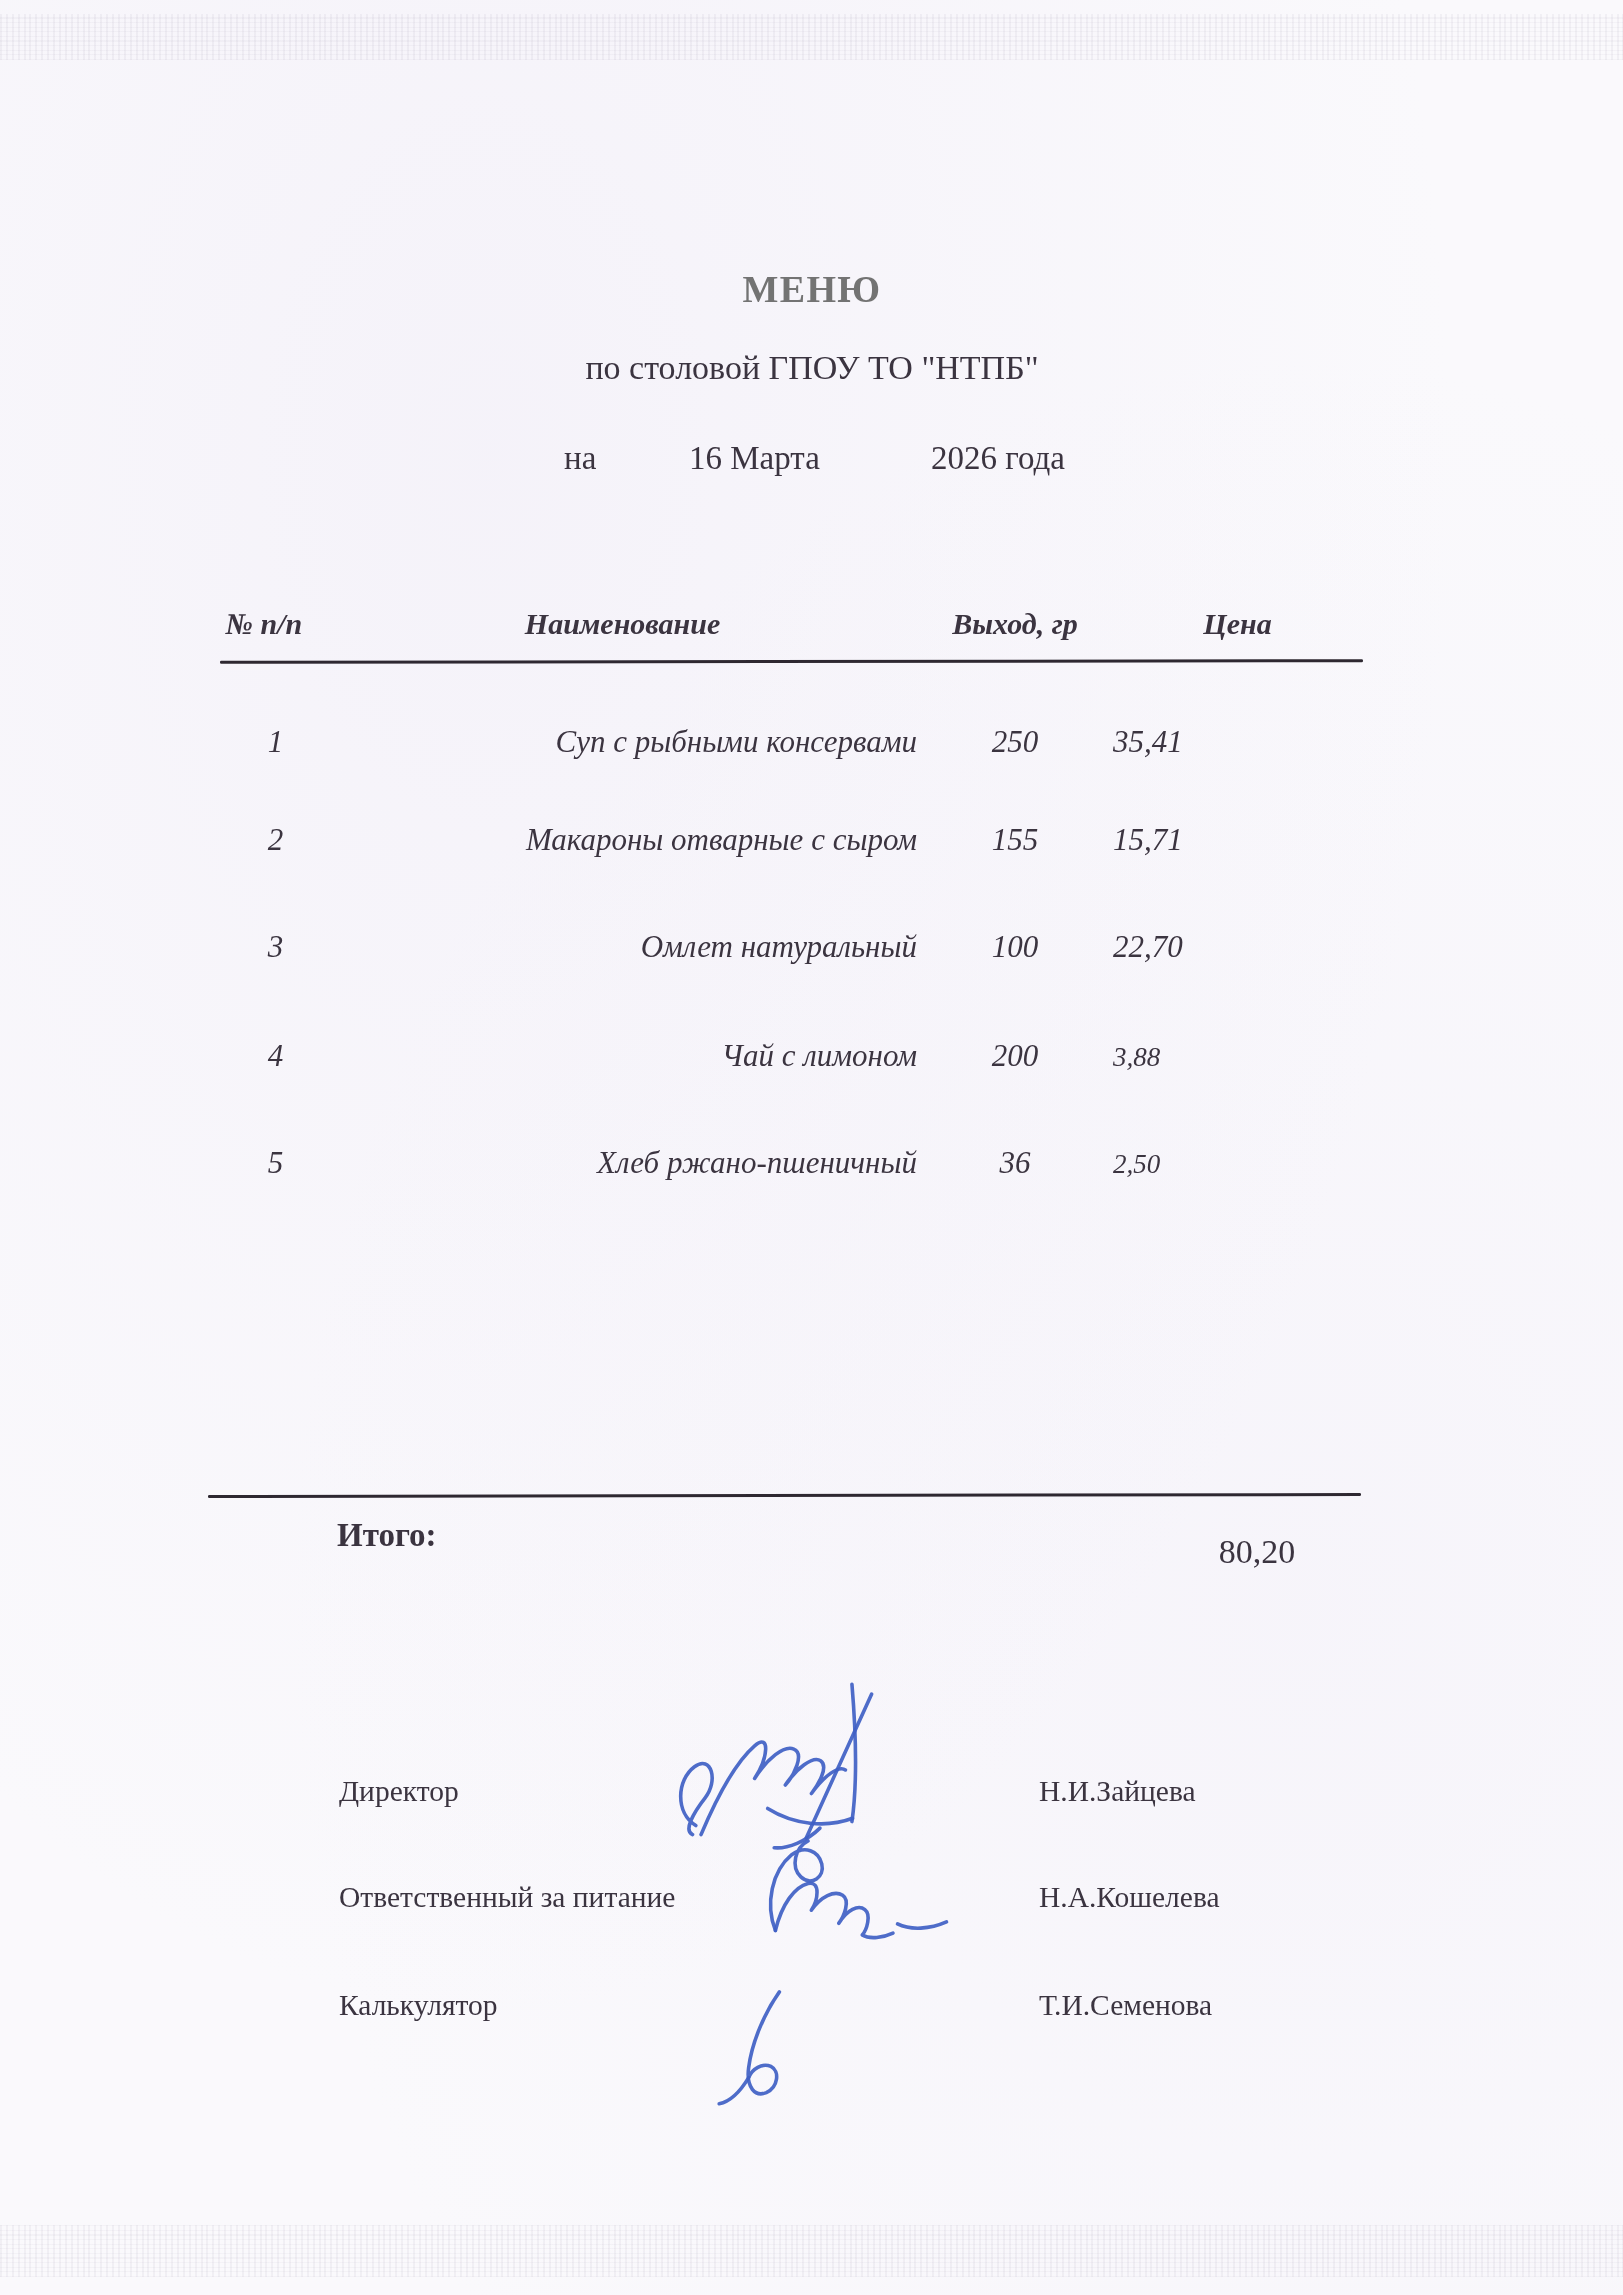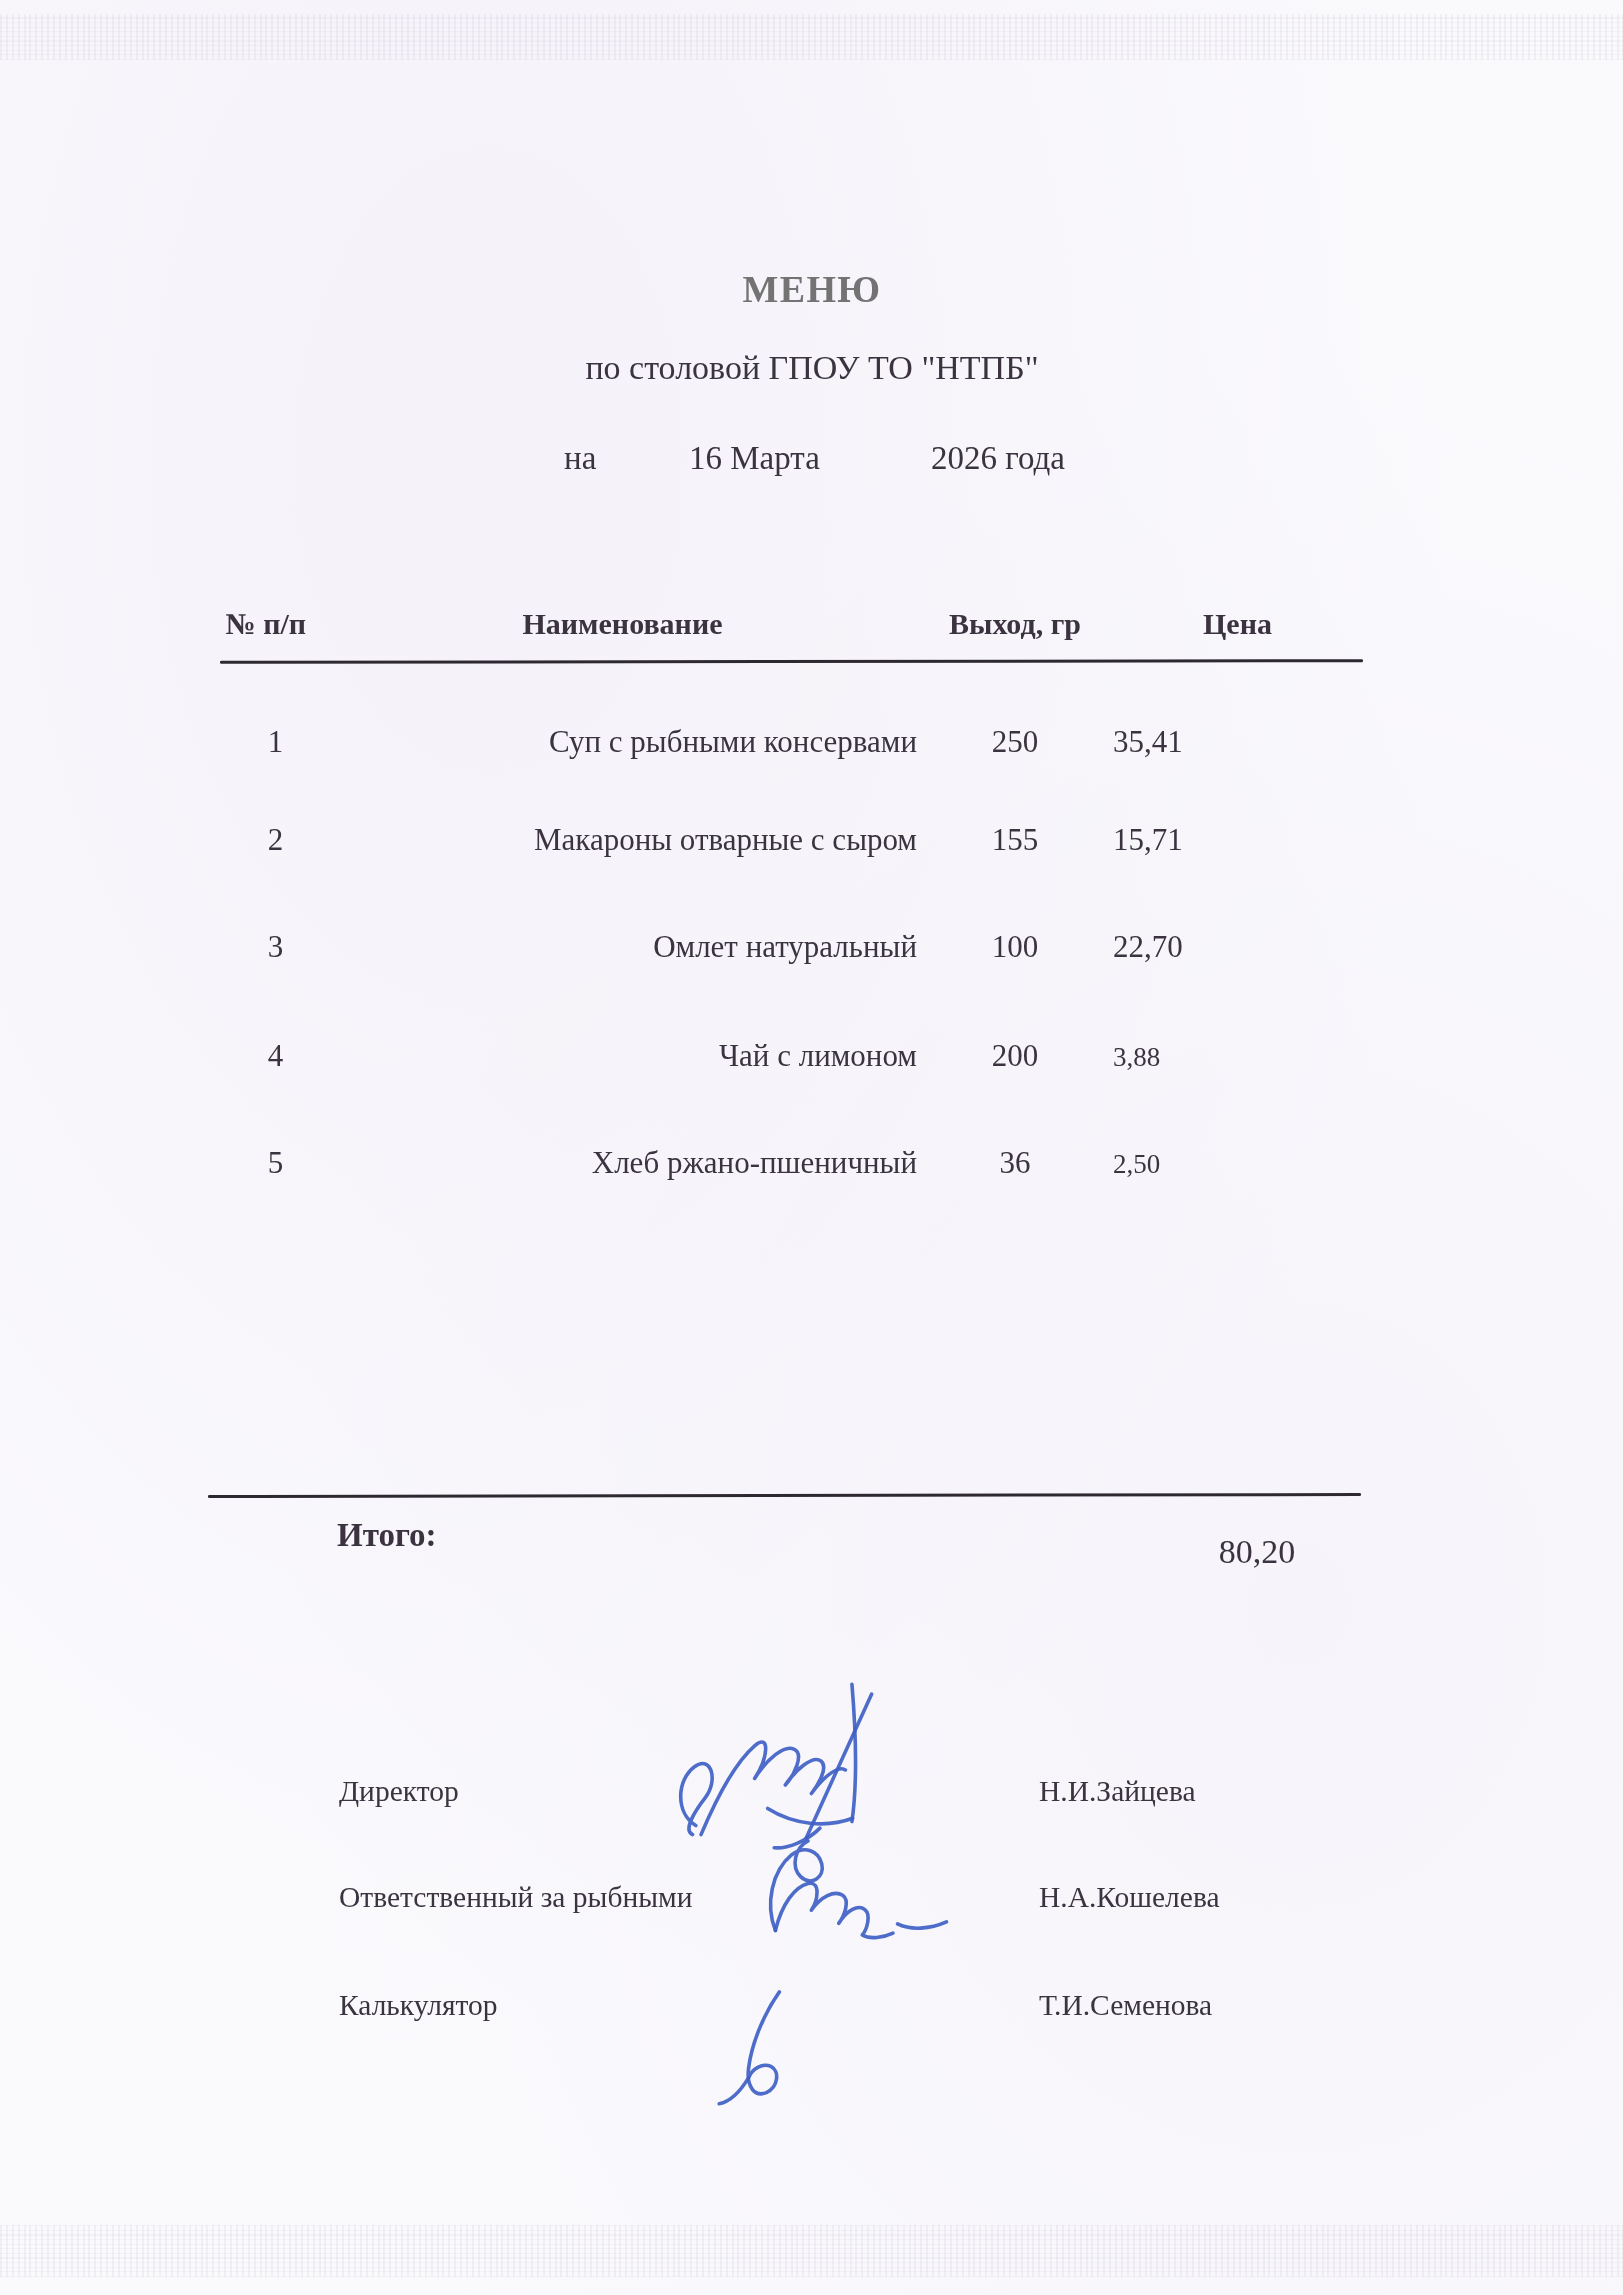--- a/index.html
+++ b/index.html
@@ -48,20 +48,21 @@
   }
   .dateline .d-prefix { position: absolute; left: 564px; top: 0; }
   .dateline .d-day    { position: absolute; left: 689px; top: 0; }
   .dateline .d-year   { position: absolute; left: 931px; top: 0; }
 
   .grid-row {
     position: absolute; left: 223px; width: 1139px;
     display: grid;
     grid-template-columns: 105px 589px 196px 249px;
     align-items: baseline;
+    font-style: italic;
   }
   .thead { top: 607px; font-weight: bold; font-size: 30px; }
   .thead .c-num { text-align: left; padding-left: 2.6px; }
   .thead .c-name, .thead .c-out, .thead .c-price { text-align: center; }
 
   .rule {
     position: absolute; height: 3.3px;
     background: #2e2831; border-radius: 1.3px;
   }
   .rule-header { top: 660px; left: 220px; width: 1143px; transform: rotate(-0.08deg); }
@@ -162,21 +163,21 @@
     <span class="c-out">36</span>
     <span class="c-price">2,50</span>
   </div>
 
   <div class="rule rule-total"></div>
   <div class="total-label">Итого:</div>
   <div class="total-value">80,20</div>
 
   <span class="sig-role role-0">Директор</span>
   <span class="sig-name name-0">Н.И.Зайцева</span>
-  <span class="sig-role role-1">Ответственный за рыбными</span>
+  <span class="sig-role role-1">Ответственный за питание</span>
   <span class="sig-name name-1">Н.А.Кошелева</span>
   <span class="sig-role role-2">Калькулятор</span>
   <span class="sig-name name-2">Т.И.Семенова</span>
 
   <svg class="sig sig-1" width="275" height="196" viewBox="0 0 420 300">
     <path d="M 62 238 C 30 218, 33 168, 60 148 C 86 129, 97 170, 76 196 C 58 219, 43 246, 57 252"></path>
     <path d="M 70 252 C 92 200, 122 142, 152 116 C 177 95, 172 136, 152 166 C 172 135, 197 115, 212 121 C 229 128, 212 162, 199 176 C 216 151, 241 131, 253 139 C 266 148, 249 176, 239 189 C 259 161, 281 146, 291 153"></path>
     <path d="M 301 22 C 306 82, 311 162, 301 232"></path>
     <path d="M 331 37 L 231 257"></path>
     <path d="M 172 212 C 212 237, 262 242, 302 227"></path>

